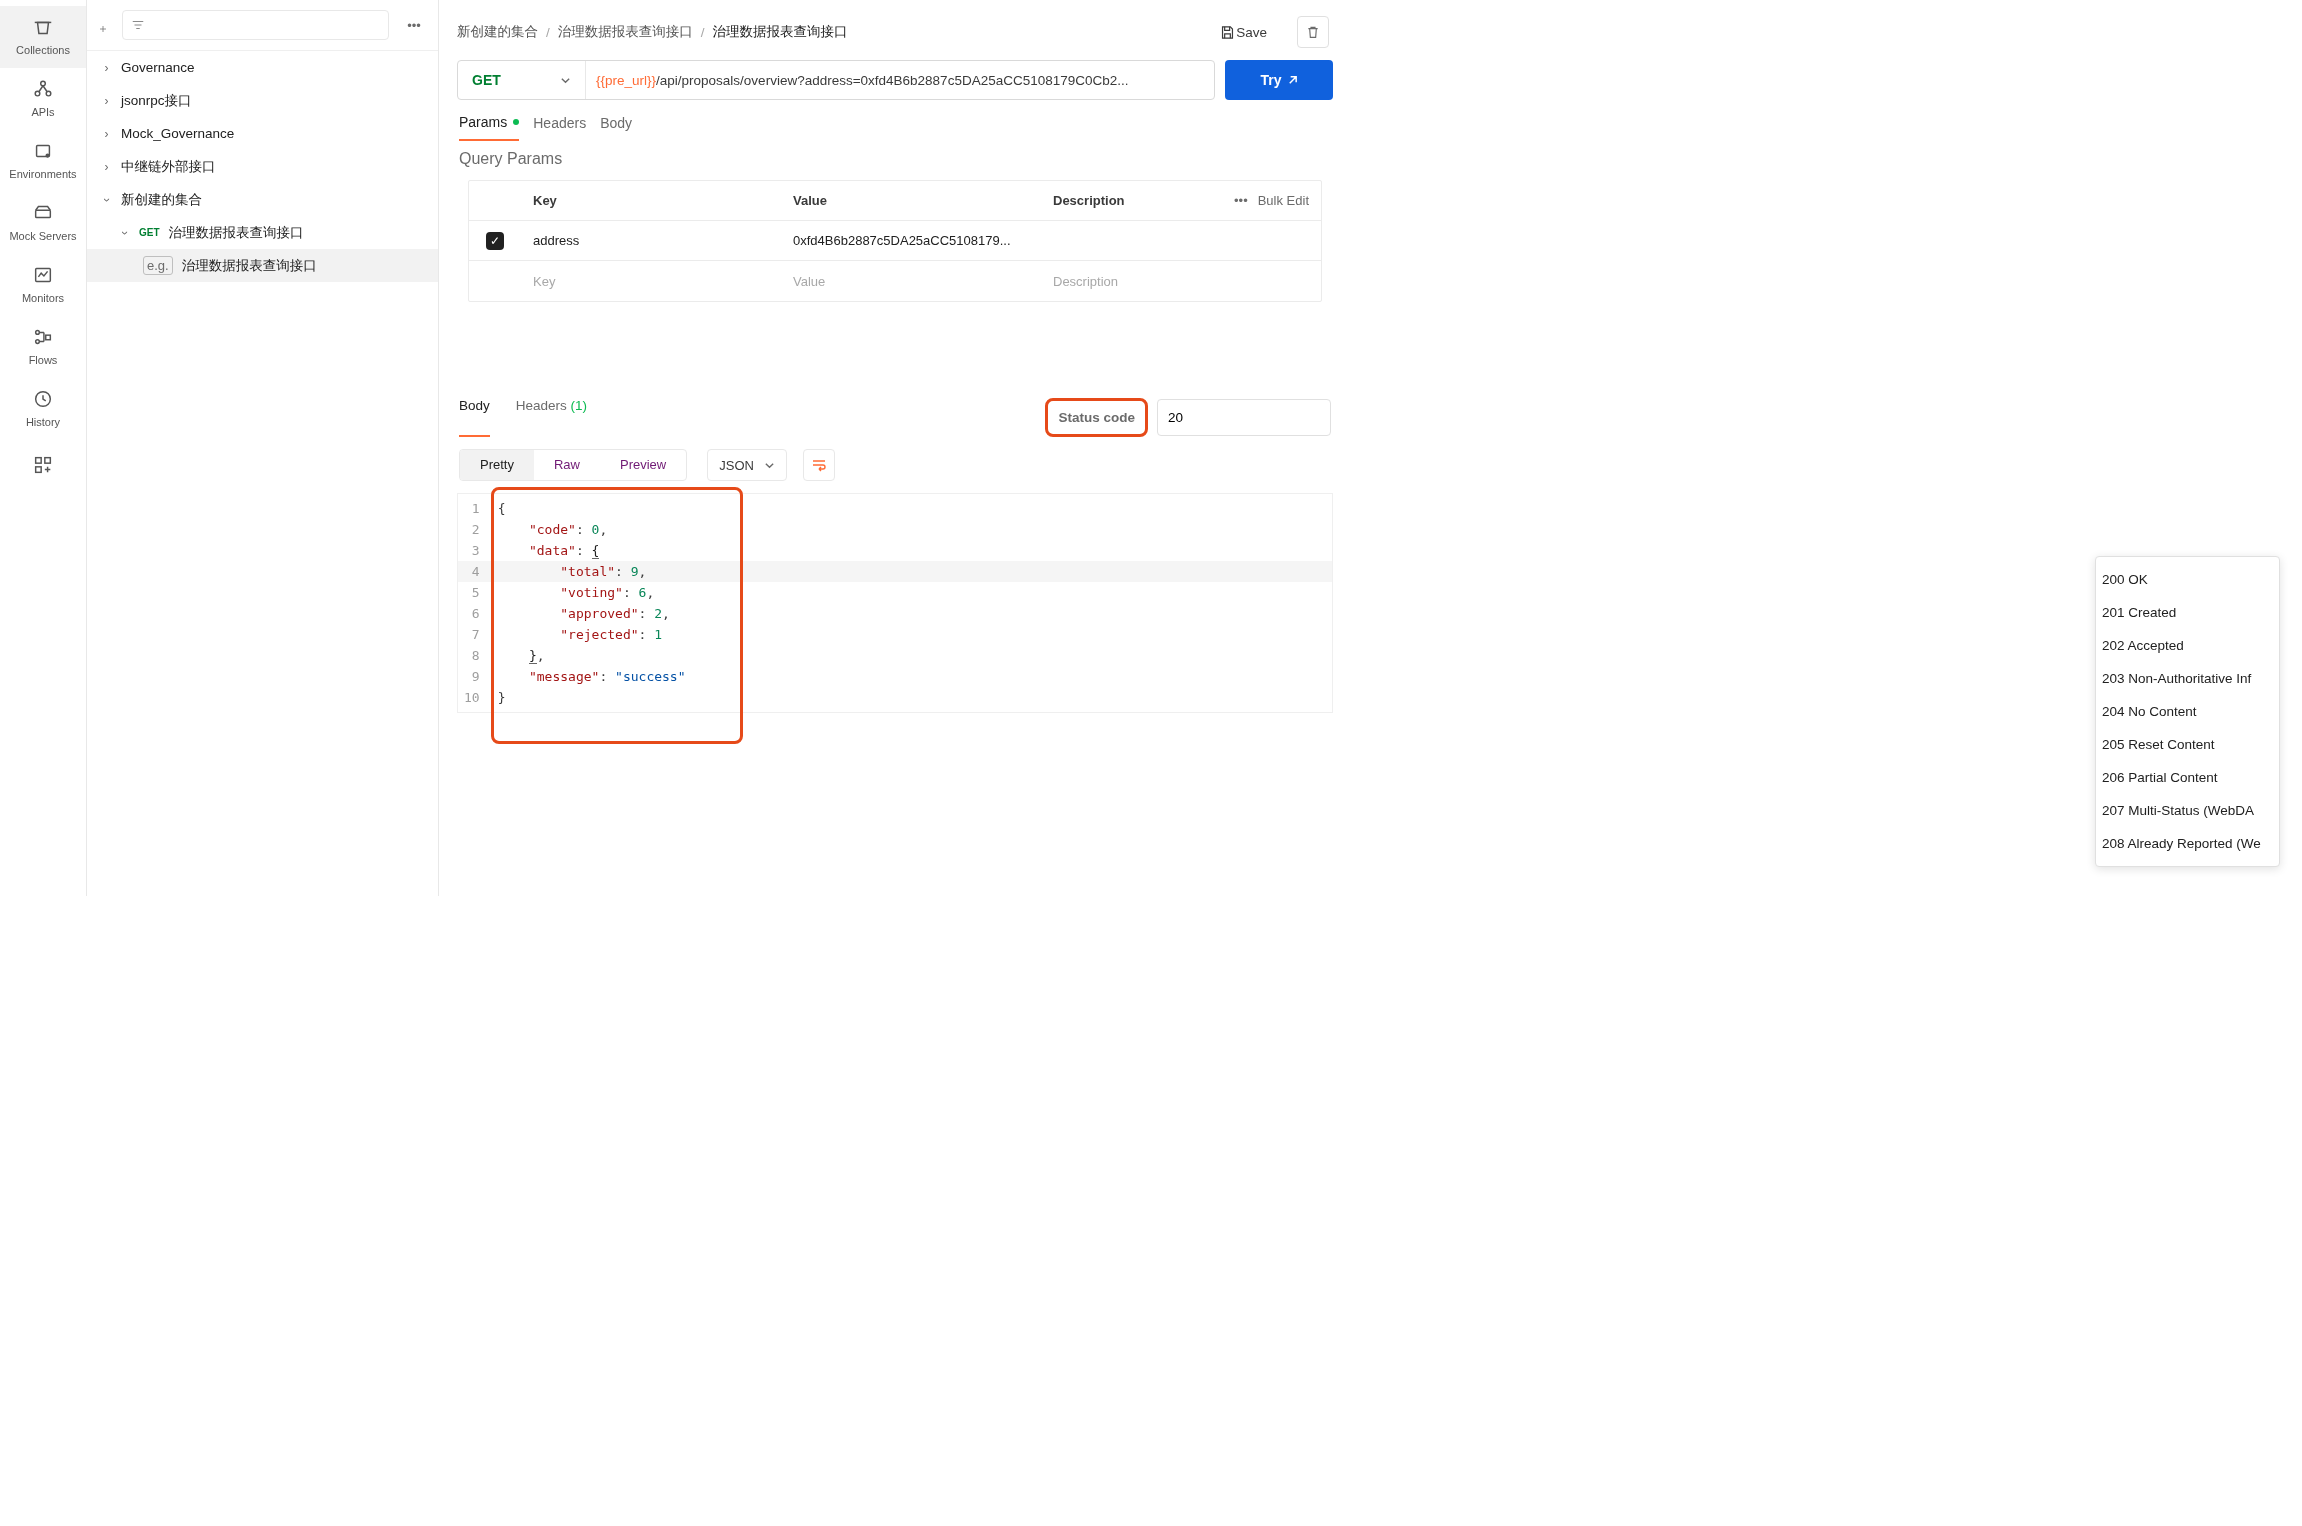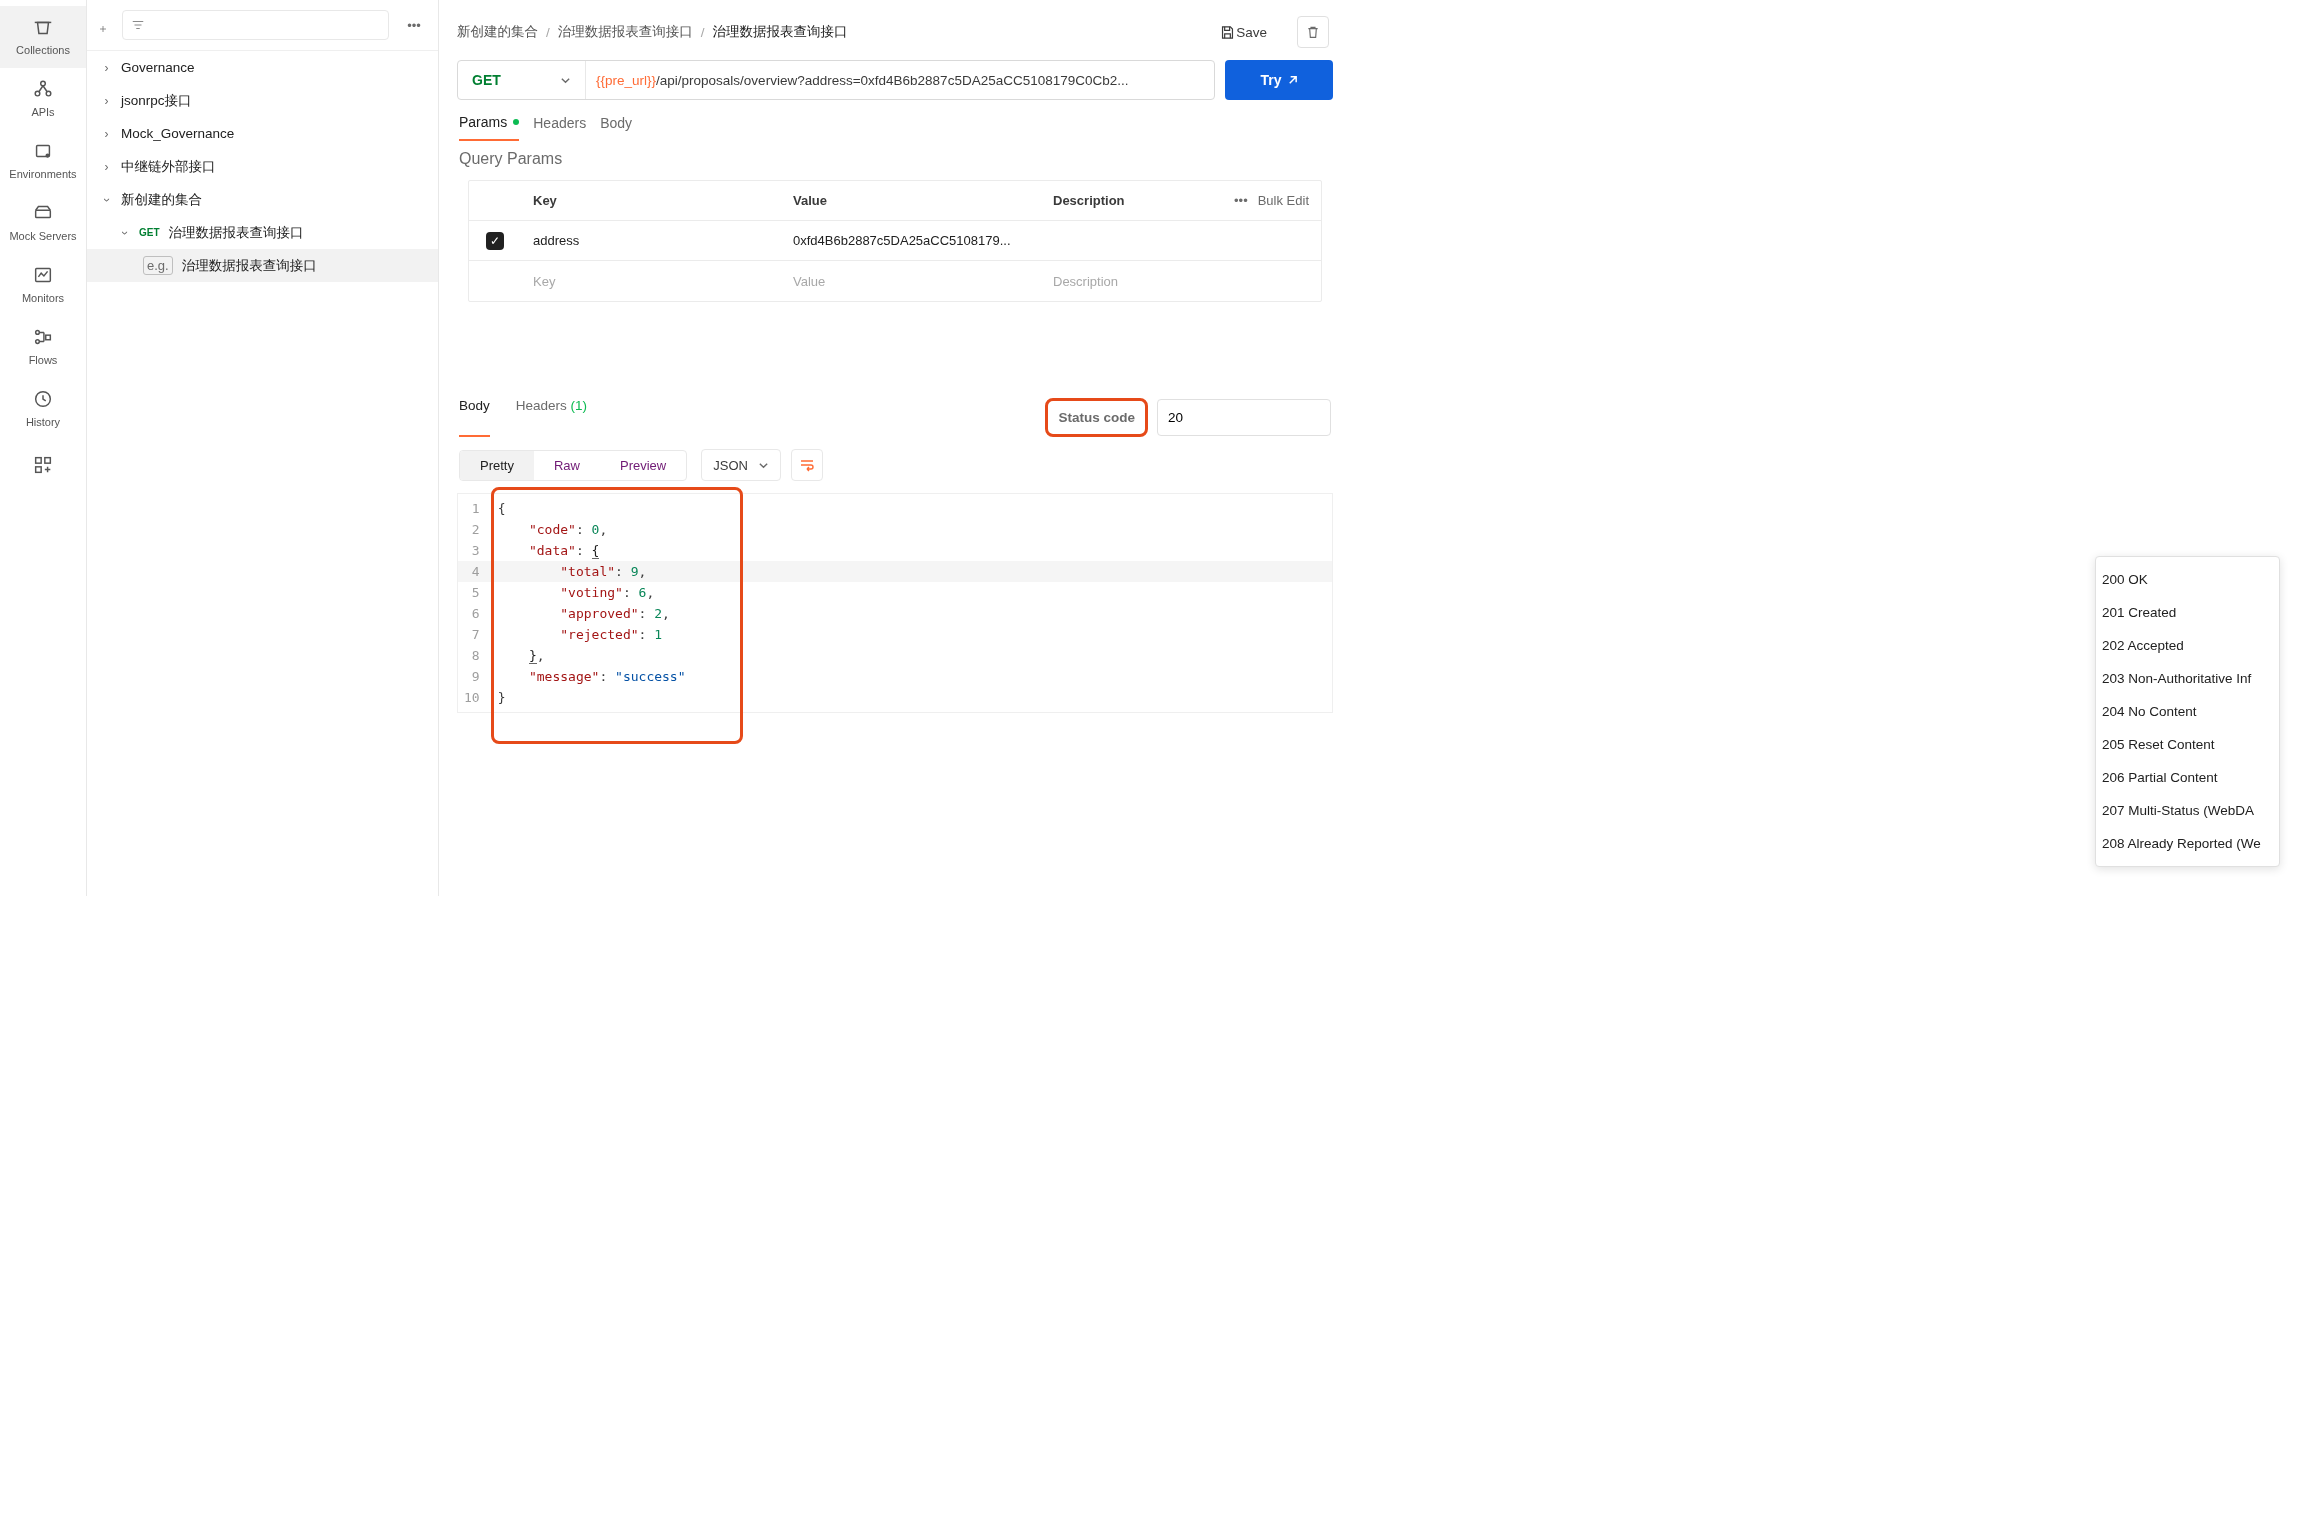--- a/index.html
+++ b/index.html
@@ -50,21 +50,21 @@
 .c-act { width:125px; justify-content:flex-end; gap:10px; color:#6b6b6b; }
 .th { font-weight:600; color:#3a3a3a; }
 .muted { color:#a8a8a8; }
 .chk { width:18px; height:18px; border-radius:4px; background:#212121; color:#fff; display:flex; align-items:center; justify-content:center; font-size:12px; }
 .body-tabs { display:flex; gap:26px; padding:0 20px; margin-top:96px; font-size:13.5px; color:#6b6b6b; }
 .body-tab { padding-bottom:9px; cursor:pointer; border-bottom:2px solid transparent; }
 .body-tab.active { color:#212121; border-bottom:2px solid #ff6b35; }
 .statusbox { display:flex; align-items:center; gap:9px; margin-left:auto; }
 .status-lbl { border:3px solid #e64a19; border-radius:8px; padding:9px 10px; font-weight:600; color:#6b6b6b; font-size:13.5px; }
 .status-inp { border:1px solid #e0e0e0; border-radius:4px; height:37px; width:174px; padding:0 10px; font-size:13.5px; }
-.viewbar { display:flex; align-items:center; gap:0; padding:12px 20px; }
+.viewbar { display:flex; gap:6px; padding:12px 20px; }
 .seg { display:flex; border:1px solid #e8e8e8; border-radius:4px; overflow:hidden; }
 .seg-btn { padding:7px 20px; font-size:13px; color:#701a75; }
 .seg-btn.active { background:#f2f2f2; color:#212121; }
 .json-dd { border:1px solid #e8e8e8; border-radius:4px; height:32px; padding:0 11px; display:flex; align-items:center; gap:10px; margin-left:14px; color:#3a3a3a; font-size:13px; }
 .wrap-ico { border:1px solid #e8e8e8; border-radius:4px; width:32px; height:32px; display:flex; align-items:center; justify-content:center; margin-left:10px; color:#ff6b35; }
 .code-area { position:relative; margin:0 18px; border:1px solid #efefef; }
 .redbox { position:absolute; border:3px solid #e64a19; border-radius:8px; top:-7px; left:33px; width:252px; height:257px; pointer-events:none; }
 .code { font-family: Menlo, Consolas, monospace; font-size:13px; line-height:21px; display:flex; }
 .gutter { background:#fff; text-align:right; color:#9e9e9e; padding:4px 8px 4px 6px; }
 .src { padding:4px 10px; }

